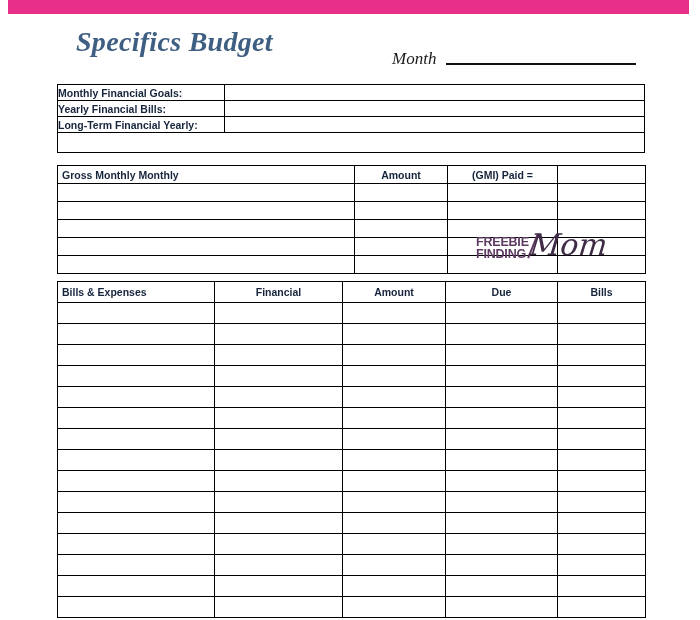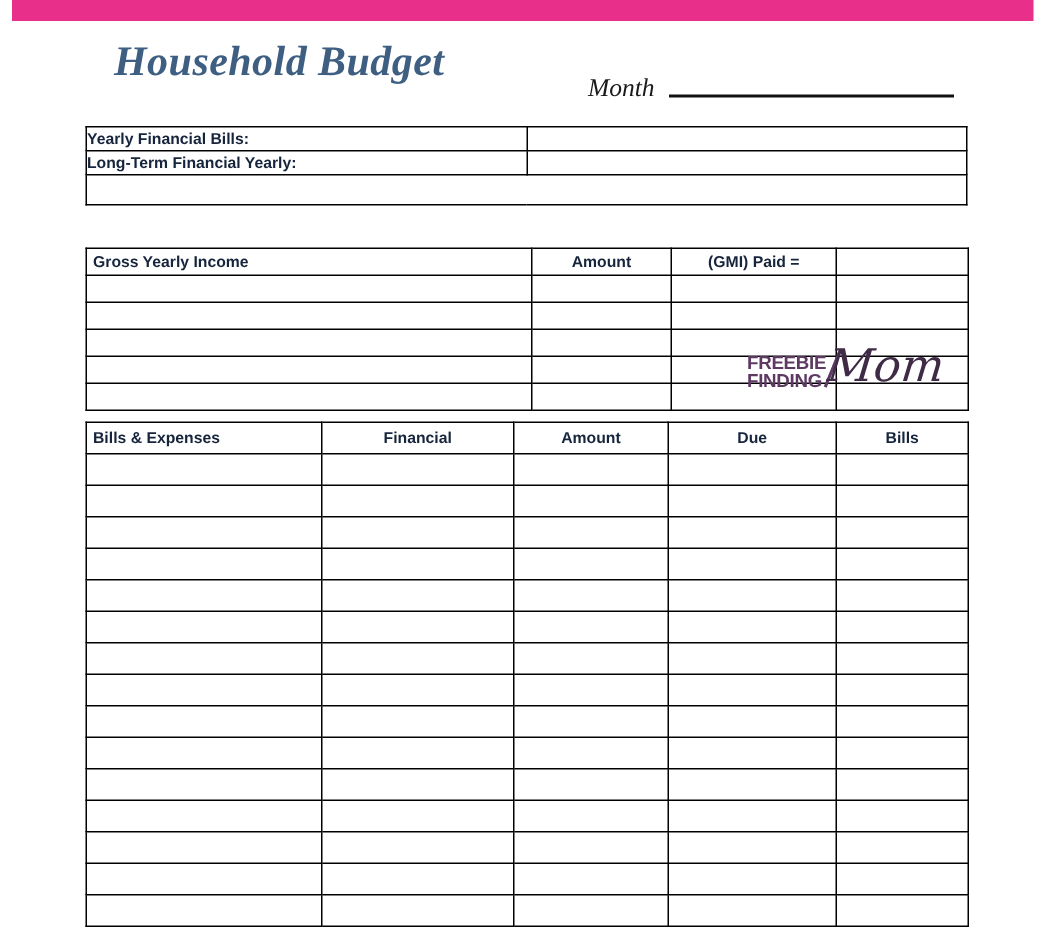--- a/index.html
+++ b/index.html
@@ -118,21 +118,21 @@
   #income-table { top: 165px; }
   #income-table td, #income-table th { height: 18px; }
 
   
   #bills-table { top: 281px; }
   #bills-table td, #bills-table th { height: 21px; }
 
   
   .logo {
     position: absolute;
-    left: 498px;
+    left: 476px;
     top: 233px;
     width: 150px;
     height: 38px;
   }
   .logo-words {
     position: absolute;
     left: 0;
     top: 4px;
     font-family: "Liberation Sans", sans-serif;
     font-weight: bold;
@@ -160,47 +160,51 @@
     background: #5e3a63;
     transform: rotate(22deg);
   }
 </style>
 </head>
 <body>
 
 <div class="pink-bar"></div>
 
 <div class="header">
-  <div class="title">Household Budget</div>
+  <div class="title">Specifics Budget</div>
   <div class="month-wrap">
     <span class="month-label">Month</span>
     <span class="month-rule"></span>
   </div>
 </div>
 
 <table class="sheet" id="goals-table">
   <tbody>
     <tr>
+      <td class="lbl-cell" style="width:167px">Monthly Financial Goals:</td>
+      <td></td>
+    </tr>
+    <tr>
       <td class="lbl-cell">Yearly Financial Bills:</td>
       <td></td>
     </tr>
     <tr>
       <td class="lbl-cell">Long-Term Financial Yearly:</td>
       <td></td>
     </tr>
     <tr>
       <td colspan="2" style="height:20px"></td>
     </tr>
   </tbody>
 </table>
 
 <table class="sheet" id="income-table">
   <thead>
     <tr>
-      <th class="hdr-cell left" style="width:297px">Gross Yearly Income</th>
+      <th class="hdr-cell left" style="width:297px">Gross Monthly Monthly</th>
       <th class="hdr-cell" style="width:93px">Amount</th>
       <th class="hdr-cell" style="width:110px">(GMI) Paid =</th>
       <th style="width:88px"></th>
     </tr>
   </thead>
   <tbody>
     <tr>
       <td class="row-blue"></td>
       <td></td>
       <td class="nobox"></td>

